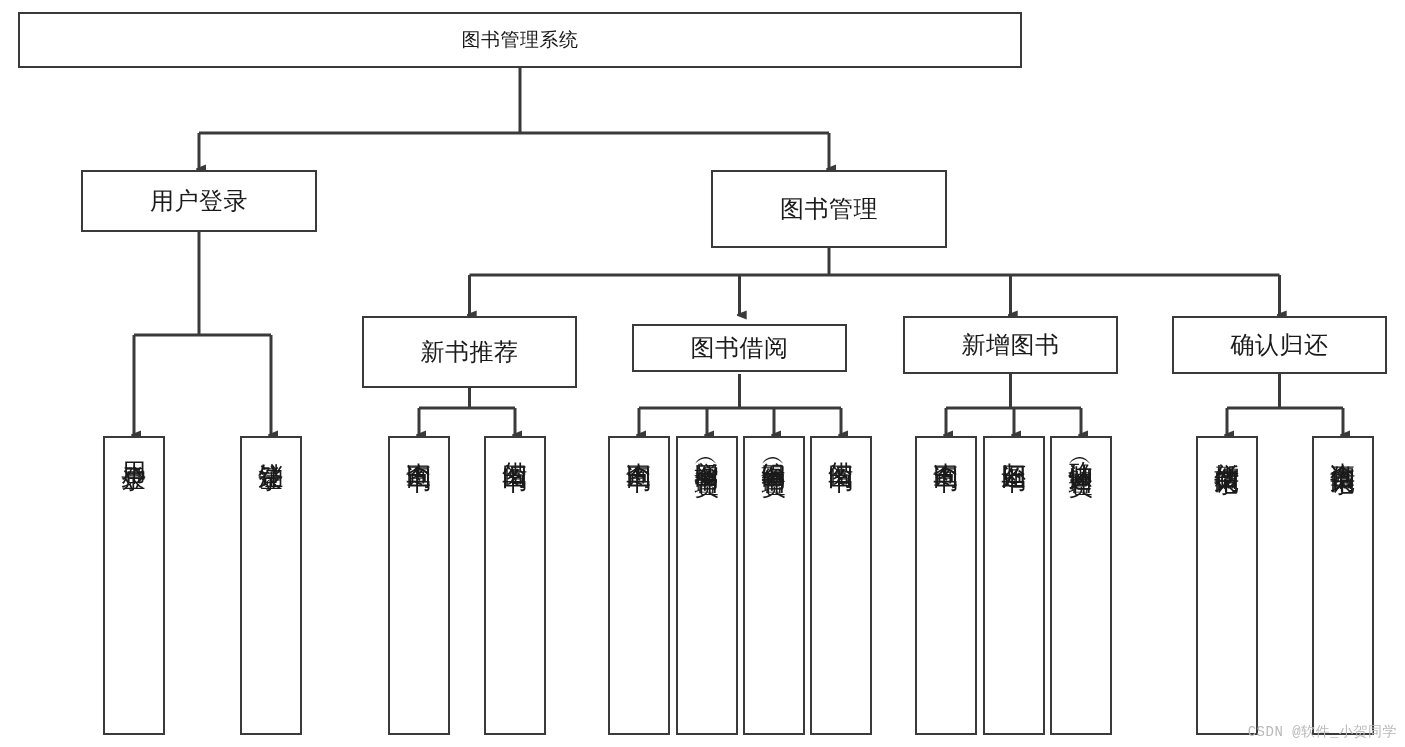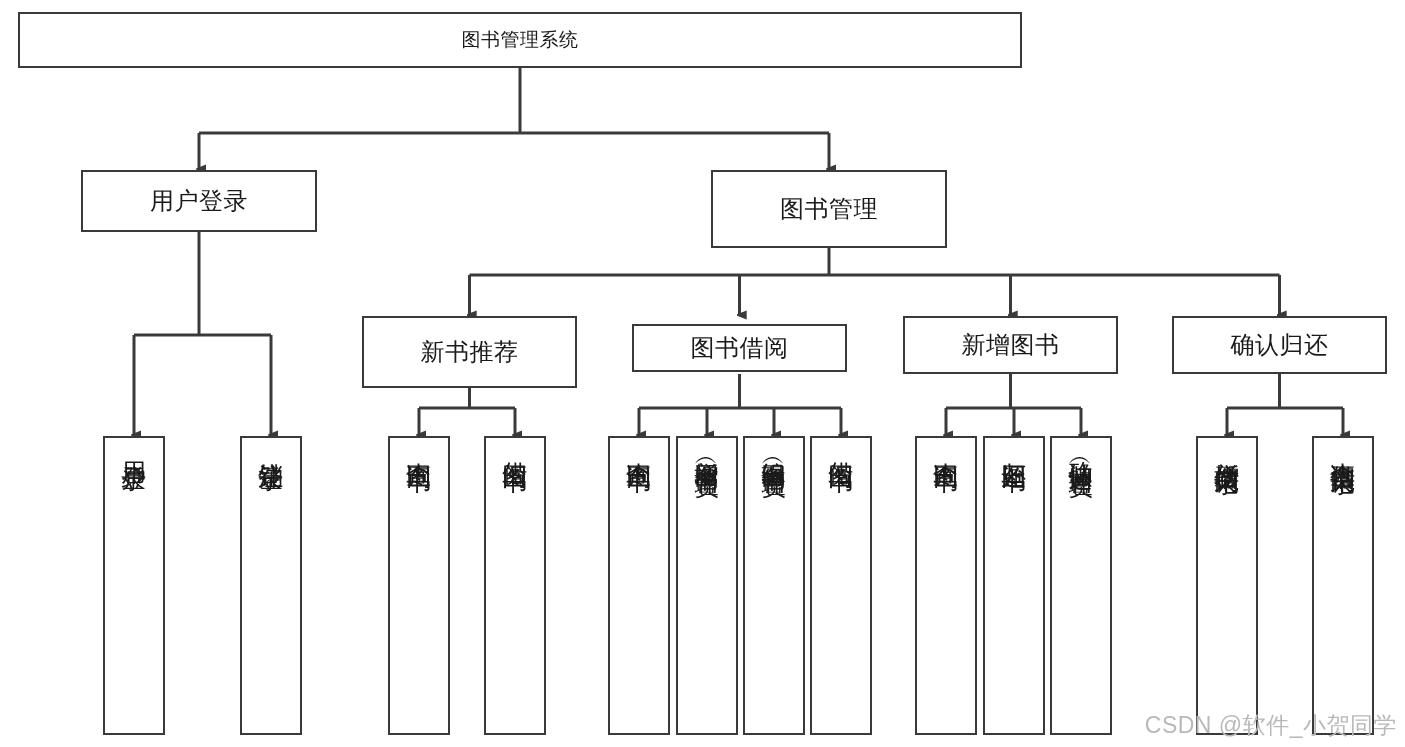--- a/index.html
+++ b/index.html
@@ -61,25 +61,26 @@
     white-space: pre-wrap;
     max-height: 100%;
   }
   .node.vertical.tall .node-label {
     font-size: 24px;
   }
   #watermark {
     position: absolute;
     right: 8px;
     bottom: 6px;
-    font-size: 23px;
+    font-size: 14px;
     color: #b9b9b9;
     z-index: 5;
     white-space: nowrap;
     letter-spacing: 0.5px;
+    font-family: Liberation Mono, monospace;
   }
 </style>
 </head>
 <body>
 
 <div id="diagram-root">
 
   <svg id="svg-layer" viewBox="0 0 1405 747">
     <defs>
       <marker id="arrowhead" markerWidth="10" markerHeight="10" refX="4.6" refY="7.2" orient="auto" markerUnits="userSpaceOnUse">

